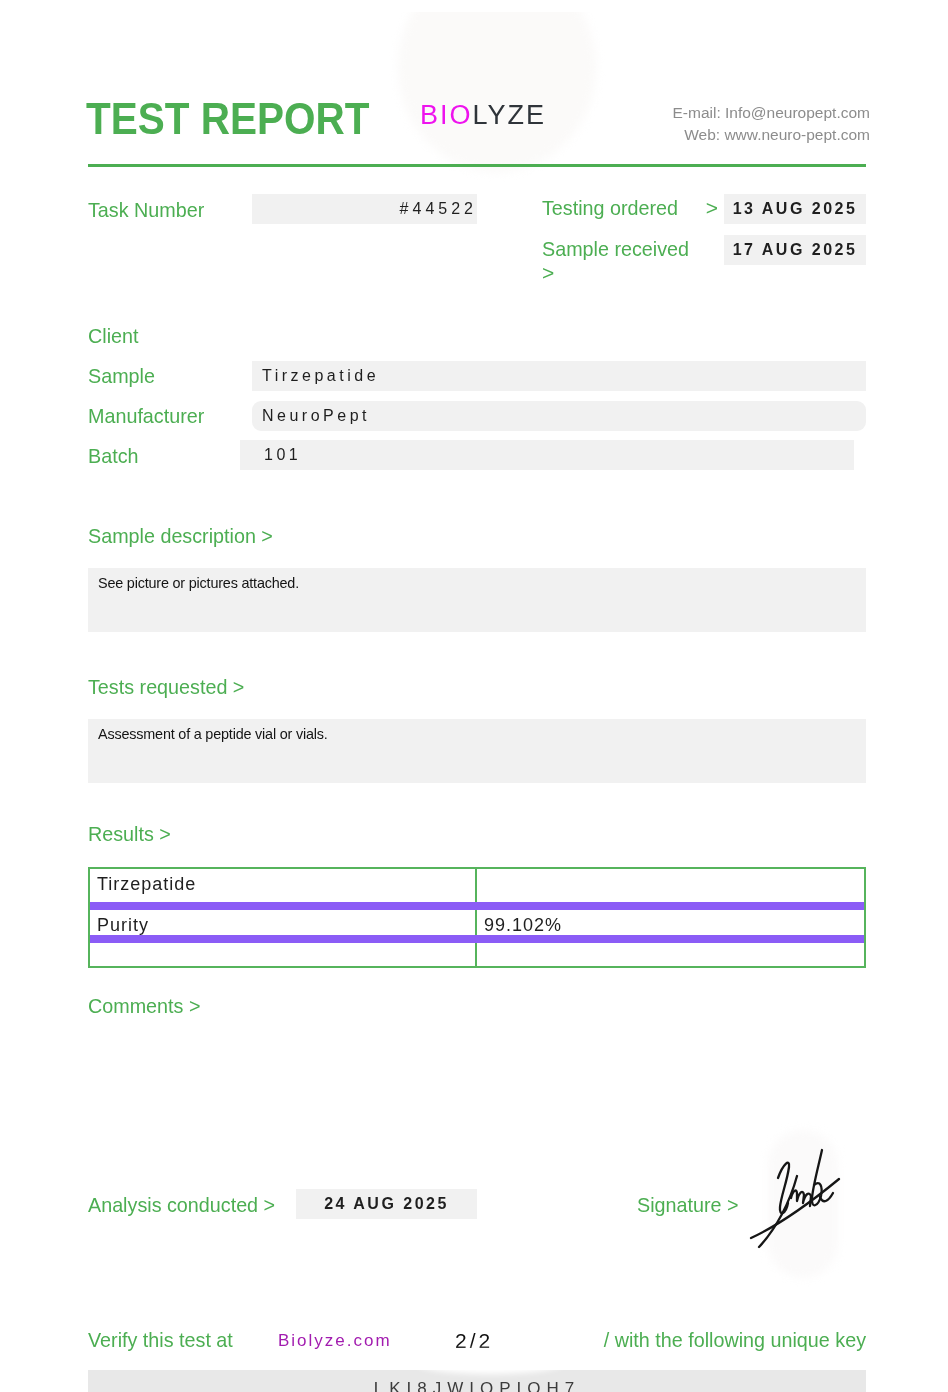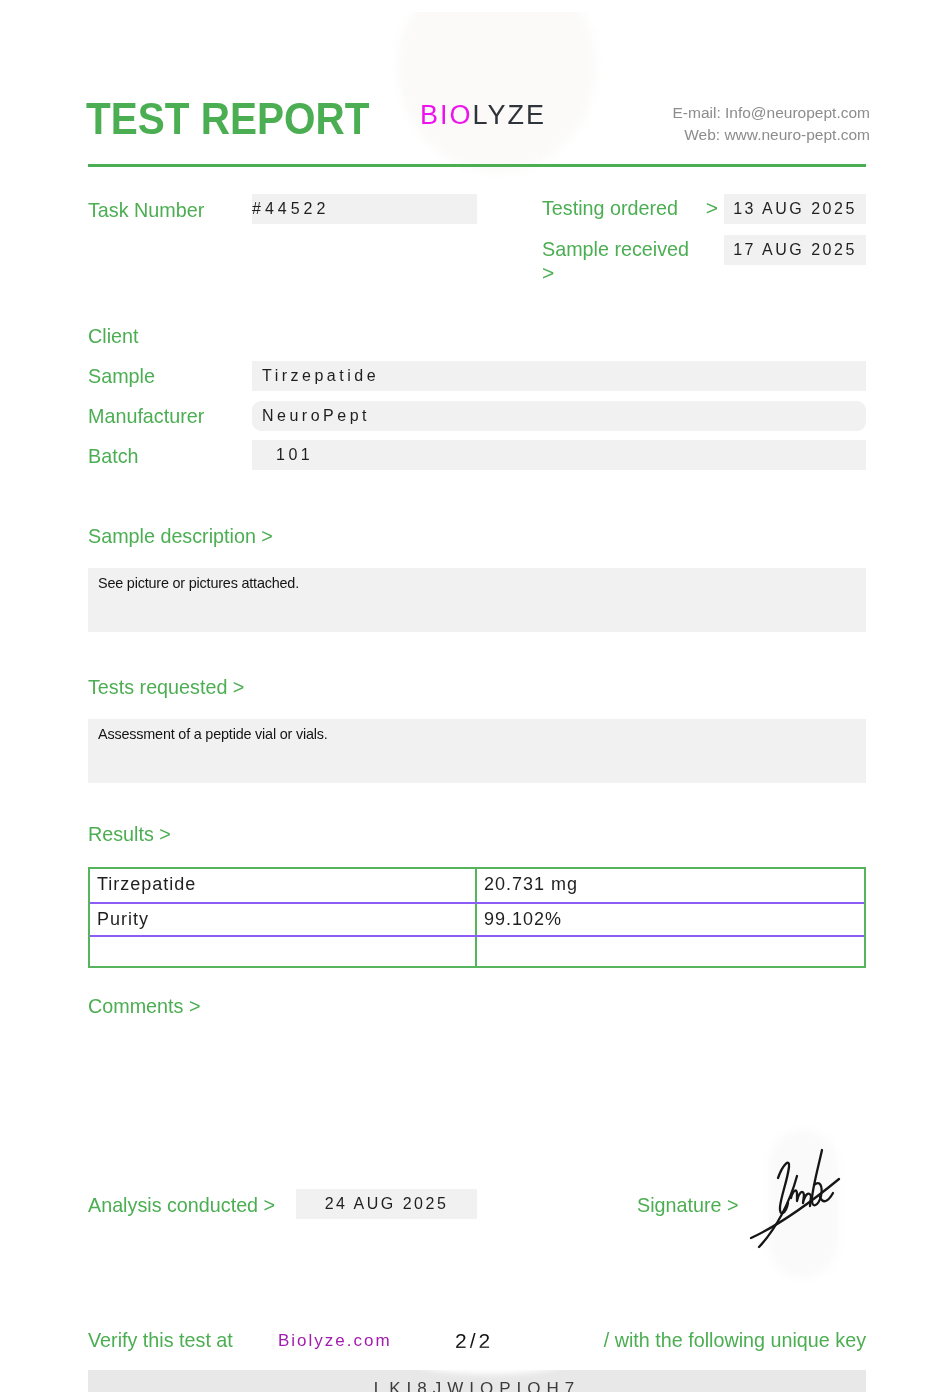--- a/index.html
+++ b/index.html
@@ -50,39 +50,39 @@
     color:#4cae52; font-size:21px; white-space:nowrap;
     transform:scaleX(0.94); transform-origin:left center;
   }
   .glabel-r { transform-origin:right center; }
 
   
   .boxval {
     background:#f1f1f1; height:30px; line-height:30px;
     font-size:16px; letter-spacing:3.5px; color:#1f1f1f; white-space:nowrap;
   }
-  .centered { text-align:left; letter-spacing:4px; }
-  .datebox { letter-spacing:2.5px; text-align:center; }
+  .centered { text-align:right; letter-spacing:4px; }
+  .datebox { letter-spacing:2.5px; text-align:center;font-weight:bold; }
   .padded { padding-left:10px; }
 
   
   .arrow-row { display:flex; justify-content:space-between; width:176px; }
   .arrow-row .arr { color:#4cae52; font-size:21px; }
 
   
   .descbox {
     background:#f1f1f1; width:778px; height:64px;
     padding:6px 10px; font-size:15px; color:#141414;
     letter-spacing:-0.2px;
   }
   .descbox .btxt { display:inline-block; transform:scaleX(0.96); transform-origin:left top; white-space:nowrap; }
 
   
   .results-table { left:88px; top:855px; width:778px; border:2px solid #56b45c; background:#fff; }
-  .r-row { display:flex; height:33px; border-top:2px solid #8b5cf6; }
+  .r-row { display:flex; height:33px; border-top:8px solid #8b5cf6; }
   .r-row:first-child { border-top:none; }
   .r-row:last-child { height:31px; }
   .r-name  { width:387px; border-right:2px solid #56b45c; padding-left:7px; line-height:31px; font-size:18px; letter-spacing:1px; }
   .r-value { flex:1; padding-left:7px; line-height:31px; font-size:18px; letter-spacing:1px; }
 
   
   .verify-site { font-size:17px; letter-spacing:2px; color:#a21caf; white-space:nowrap; }
   .page-num { font-size:21px; letter-spacing:3px; color:#111; white-space:nowrap; }
   .keybox {
     left:88px; top:1358px; width:778px; height:44px;
@@ -127,37 +127,36 @@
 
   <div class="abs glabel" style="left:88px; top:312px;">Client</div>
 
   <div class="abs glabel" style="left:88px; top:352px;">Sample</div>
   <div class="abs boxval padded" style="left:252px; top:349px; width:614px;">Tirzepatide</div>
 
   <div class="abs glabel" style="left:88px; top:392px;">Manufacturer</div>
   <div class="abs boxval padded" style="left:252px; top:389px; width:614px;border-radius:9px;">NeuroPept</div>
 
   <div class="abs glabel" style="left:88px; top:432px;">Batch</div>
-  <div class="abs boxval padded" style="left:252px; top:428px; width:614px;padding-left:24px;">101</div>
+  <div class="abs boxval padded" style="left:240px; top:428px; width:614px;padding-left:24px;">101</div>
 
   <div class="abs glabel" style="left:88px; top:512px;">Sample description &gt;</div>
   <div class="abs descbox" style="left:88px; top:556px;">
     <span class="btxt">See picture or pictures attached.</span>
   </div>
 
   <div class="abs glabel" style="left:88px; top:663px;">Tests requested &gt;</div>
   <div class="abs descbox" style="left:88px; top:707px;">
     <span class="btxt">Assessment of a peptide vial or vials.</span>
   </div>
 
   <div class="abs glabel" style="left:88px; top:810px;">Results &gt;</div>
   <div class="abs results-table">
     <div class="r-row">
       <div class="r-name">Tirzepatide</div>
-      <div class="r-value">20.731 mg</div>
     </div>
     <div class="r-row">
       <div class="r-name">Purity</div>
       <div class="r-value">99.102%</div>
     </div>
     <div class="r-row">
       <div class="r-name"></div>
       <div class="r-value"></div>
     </div>
   </div>

